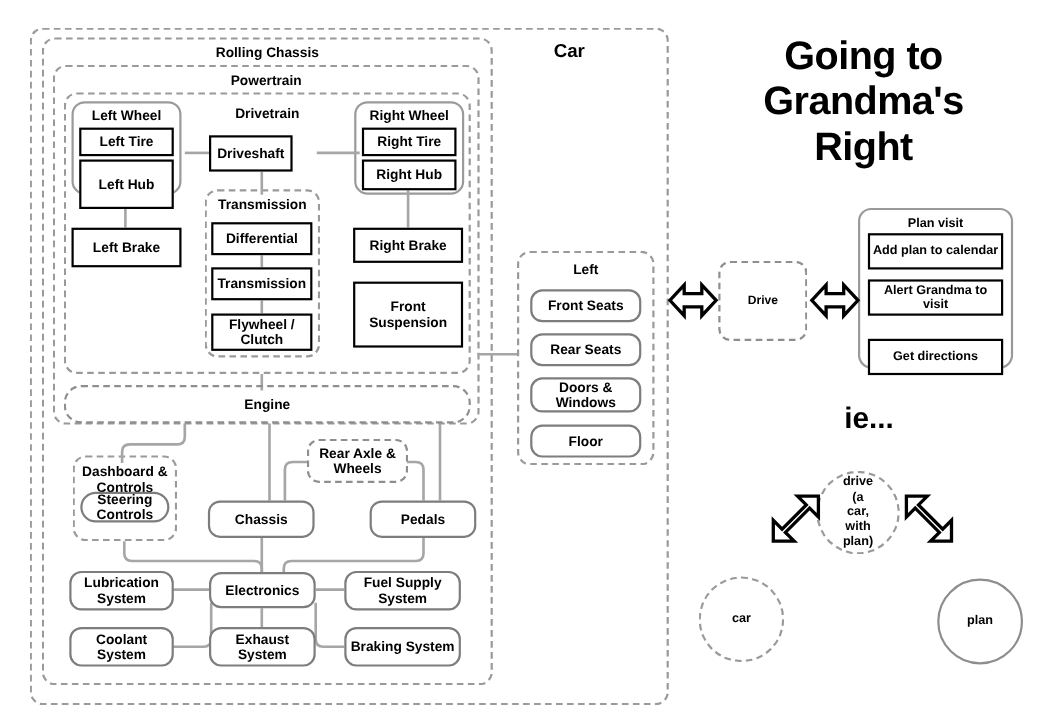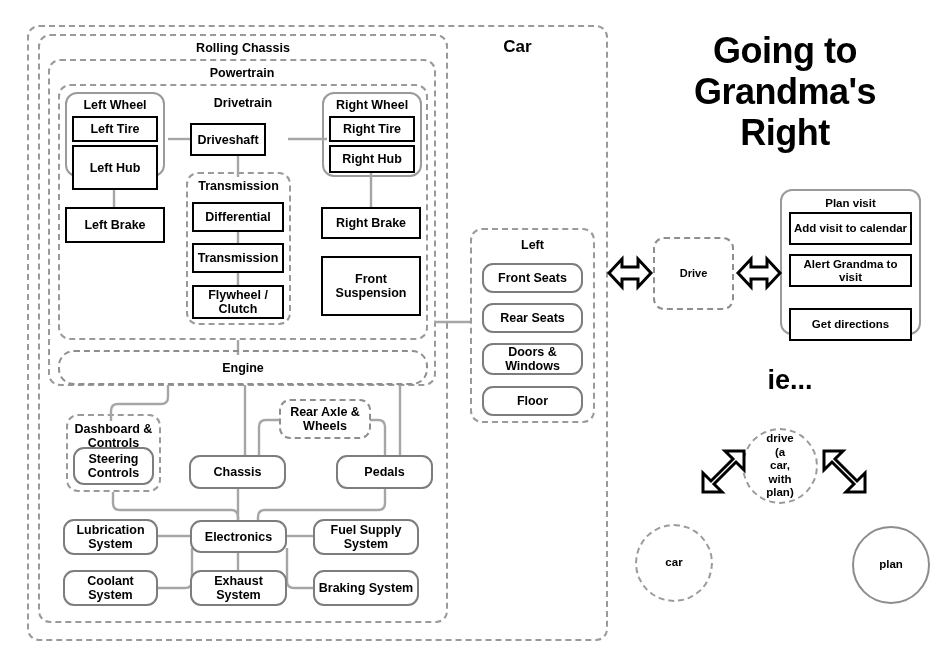--- a/index.html
+++ b/index.html
@@ -166,21 +166,21 @@
   <span>Flywheel / Clutch</span>
 </div>
 
 <div class="node rnd-dash" style="left:58px;top:350px;width:370px;height:35px;border-radius:16px;">
   <span>Engine</span>
 </div>
 
 <div class="cont" style="left:66px;top:414px;width:95px;height:78px;">
   <div class="clabel" style="top:6px;">Dashboard &amp; Controls</div>
 </div>
-<div class="node rnd" style="left:73px;top:447px;width:81px;height:38px;">
+<div class="node rnd" style="left:73px;top:447px;width:81px;height:28px;border-radius:15px;">
   <span>Steering Controls</span>
 </div>
 
 <div class="node rnd-dash" style="left:279px;top:399px;width:92px;height:40px;">
   <span>Rear Axle &amp; Wheels</span>
 </div>
 
 <div class="node rnd" style="left:189px;top:455px;width:97px;height:34px;">
   <span>Chassis</span>
 </div>
@@ -226,21 +226,21 @@
 </div>
 
 <div class="node rnd-dash" style="left:653px;top:237px;width:81px;height:73px;font-size:11px;">
   <span>Drive</span>
 </div>
 
 <div class="cont cont-solid" style="left:780px;top:189px;width:141px;height:146px;">
   <div class="clabel" style="top:6px;font-size:11.5px;">Plan visit</div>
 </div>
 <div class="node blk" style="left:789px;top:212px;width:123px;height:33px;font-size:11.5px;">
-  <span>Add visit to calendar</span>
+  <span>Add plan to calendar</span>
 </div>
 <div class="node blk" style="left:789px;top:254px;width:123px;height:33px;font-size:11.5px;">
   <span>Alert Grandma to visit</span>
 </div>
 <div class="node blk" style="left:789px;top:296px;width:123px;height:33px;font-size:11.5px;margin-top:12px;">
   <span>Get directions</span>
 </div>
 
 <div class="hdg" id="main-title">
   <div>Going to</div>

